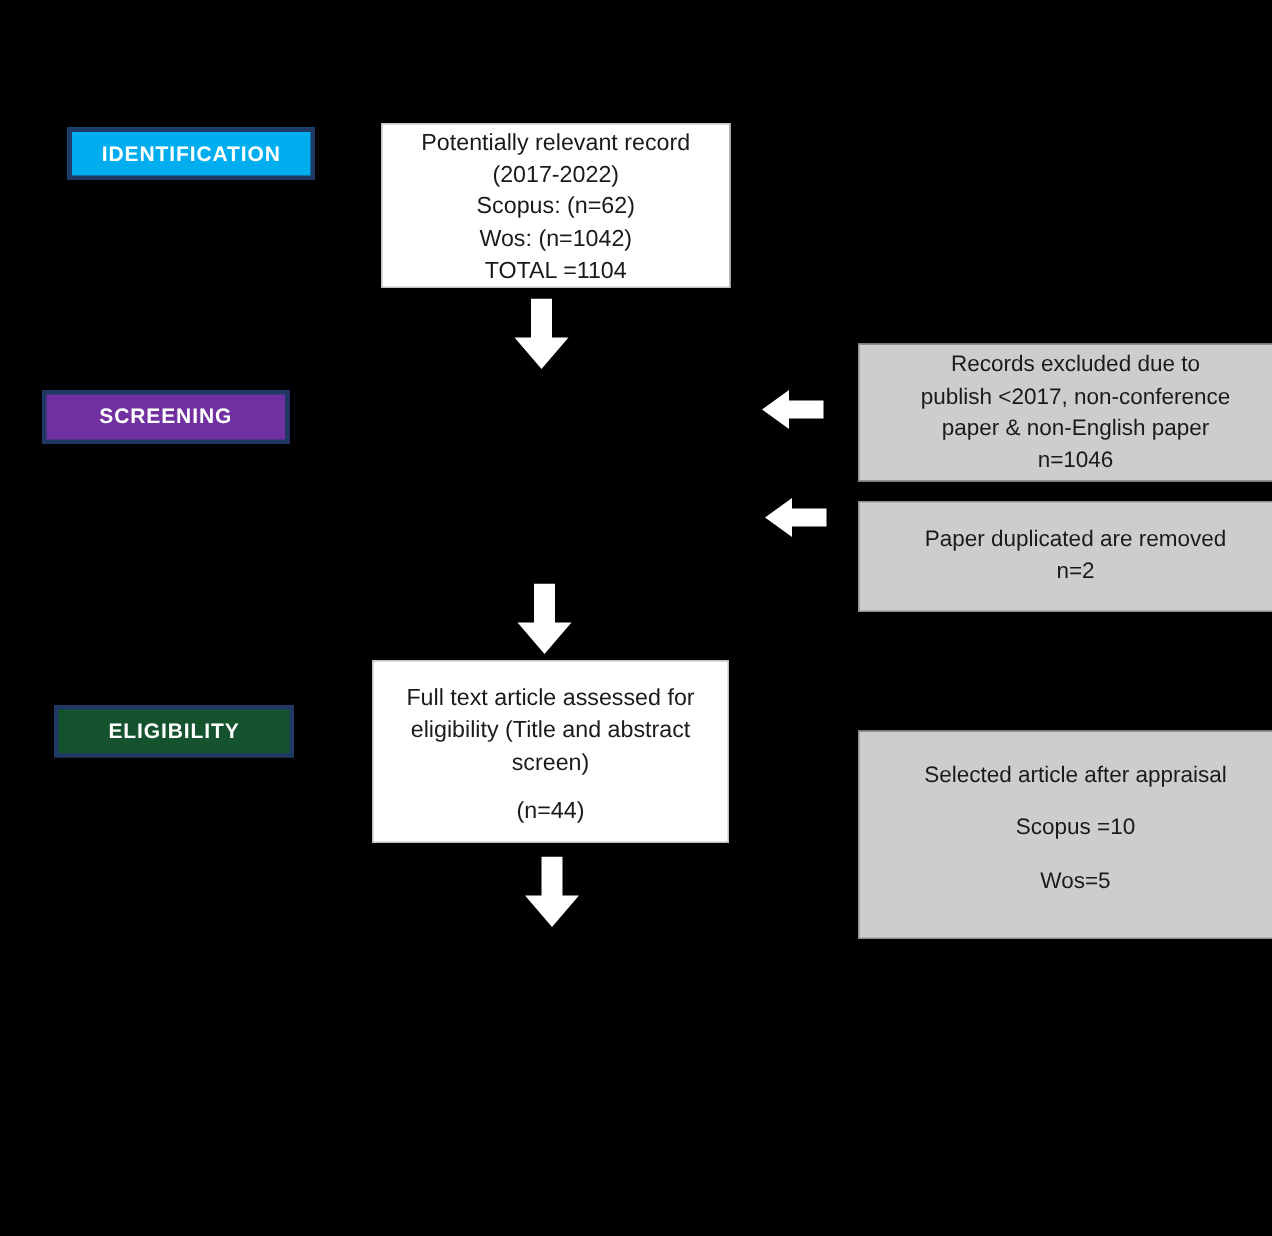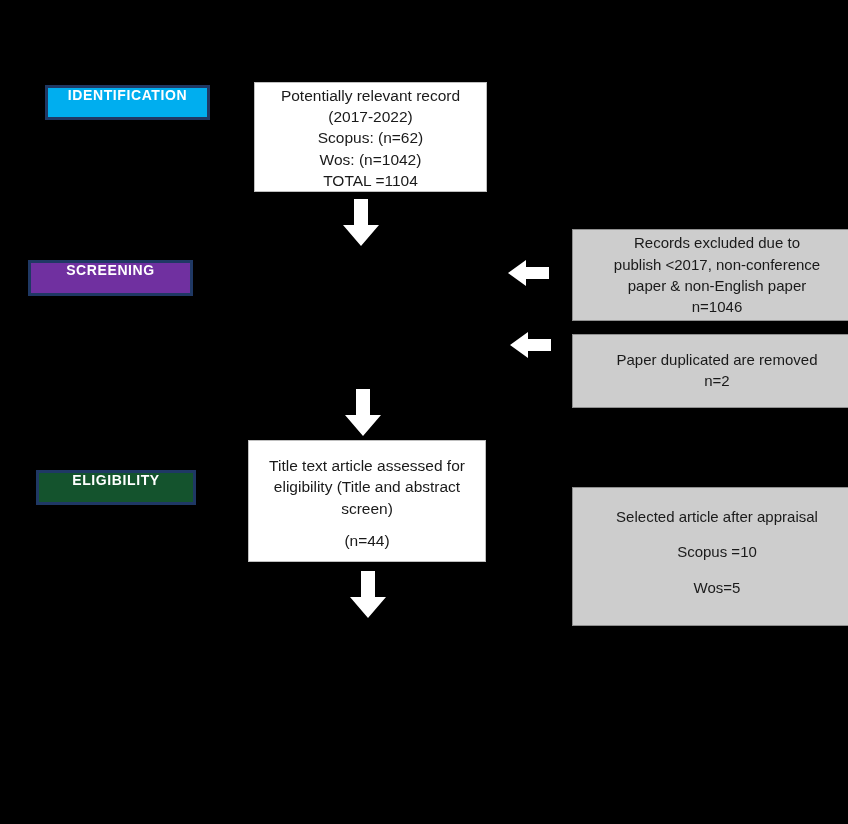--- a/index.html
+++ b/index.html
@@ -17,20 +17,21 @@
     background: #000000;
     overflow: hidden;
   }
 
   
   .stage-chip {
     position: absolute;
     box-sizing: border-box;
     border: 3px solid #1f3864;
     display: flex;
+    align-items: center;
     justify-content: center;
     color: #ffffff;
     font-size: 14px;
     font-weight: 600;
     letter-spacing: 0.6px;
     text-align: center;
     line-height: 1.1;
   }
 
   
@@ -131,21 +132,21 @@
     <span class="line">n=2</span>
   </div>
 
   <div class="arrow" style="left:344px; top:389px;">
     <svg width="38" height="48" viewBox="0 0 38 48" aria-hidden="true">
       <polygon points="12,0 26,0 26,26 37,26 19,47 1,26 12,26" fill="#ffffff"></polygon>
     </svg>
   </div>
 
   <div class="flow-box" style="left:248px; top:440px; width:238px; height:122px; justify-content:flex-start; padding-top:14px;">
-    <span class="line">Title text article assessed for</span>
+    <span class="line">Full text article assessed for</span>
     <span class="line">eligibility (Title and abstract</span>
     <span class="line">screen)</span>
     <span class="gap"></span>
     <span class="line">(n=44)</span>
   </div>
 
   <div class="note-box" style="left:572px; top:487px; width:290px; height:139px; justify-content:flex-start; padding-top:18px;">
     <span class="line">Selected article after appraisal</span>
     <span class="gap"></span>
     <span class="line">Scopus =10</span>

